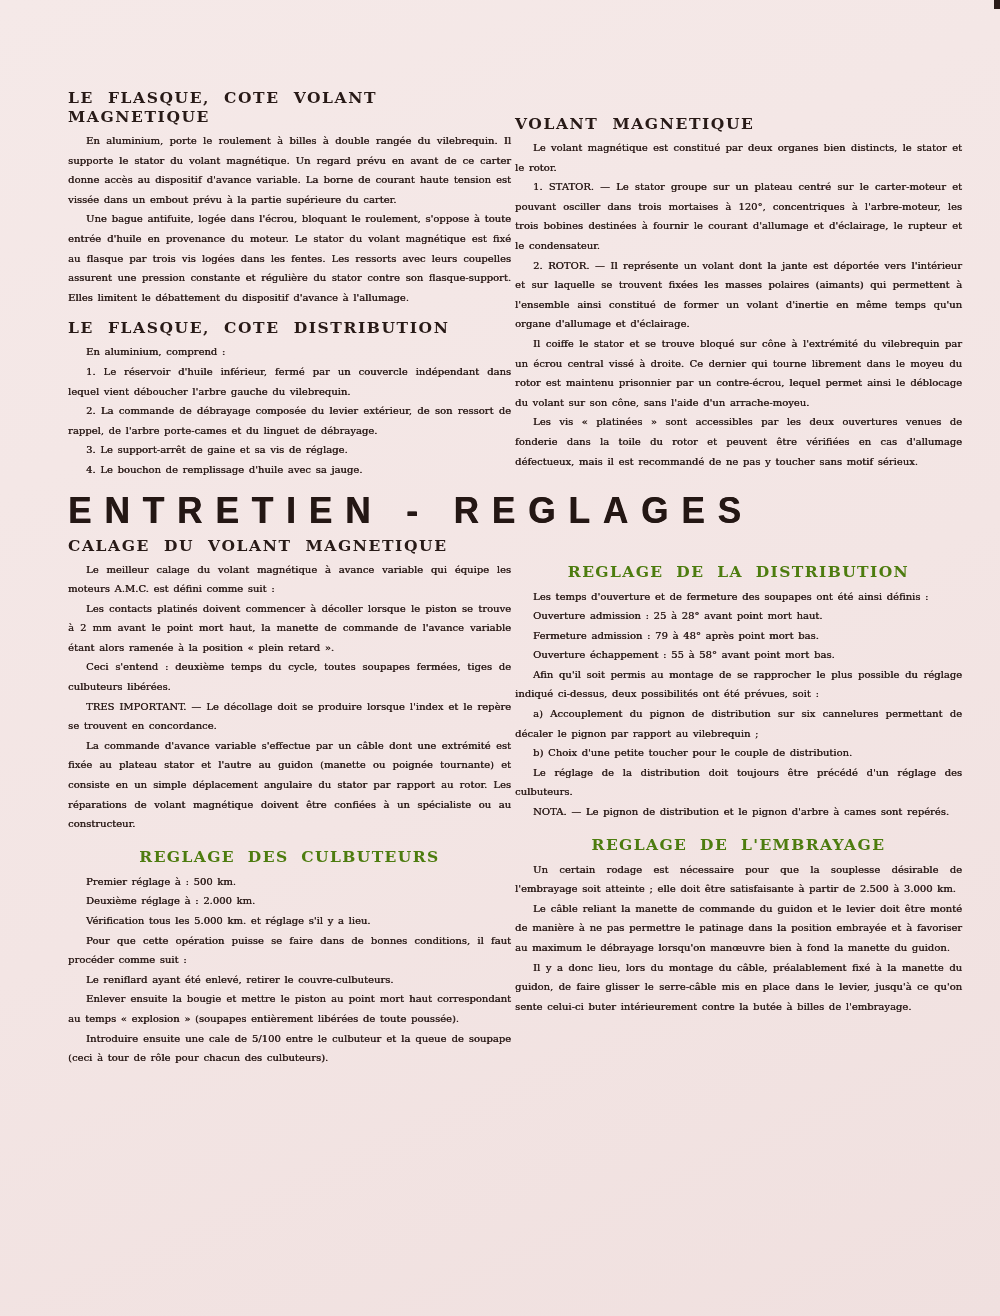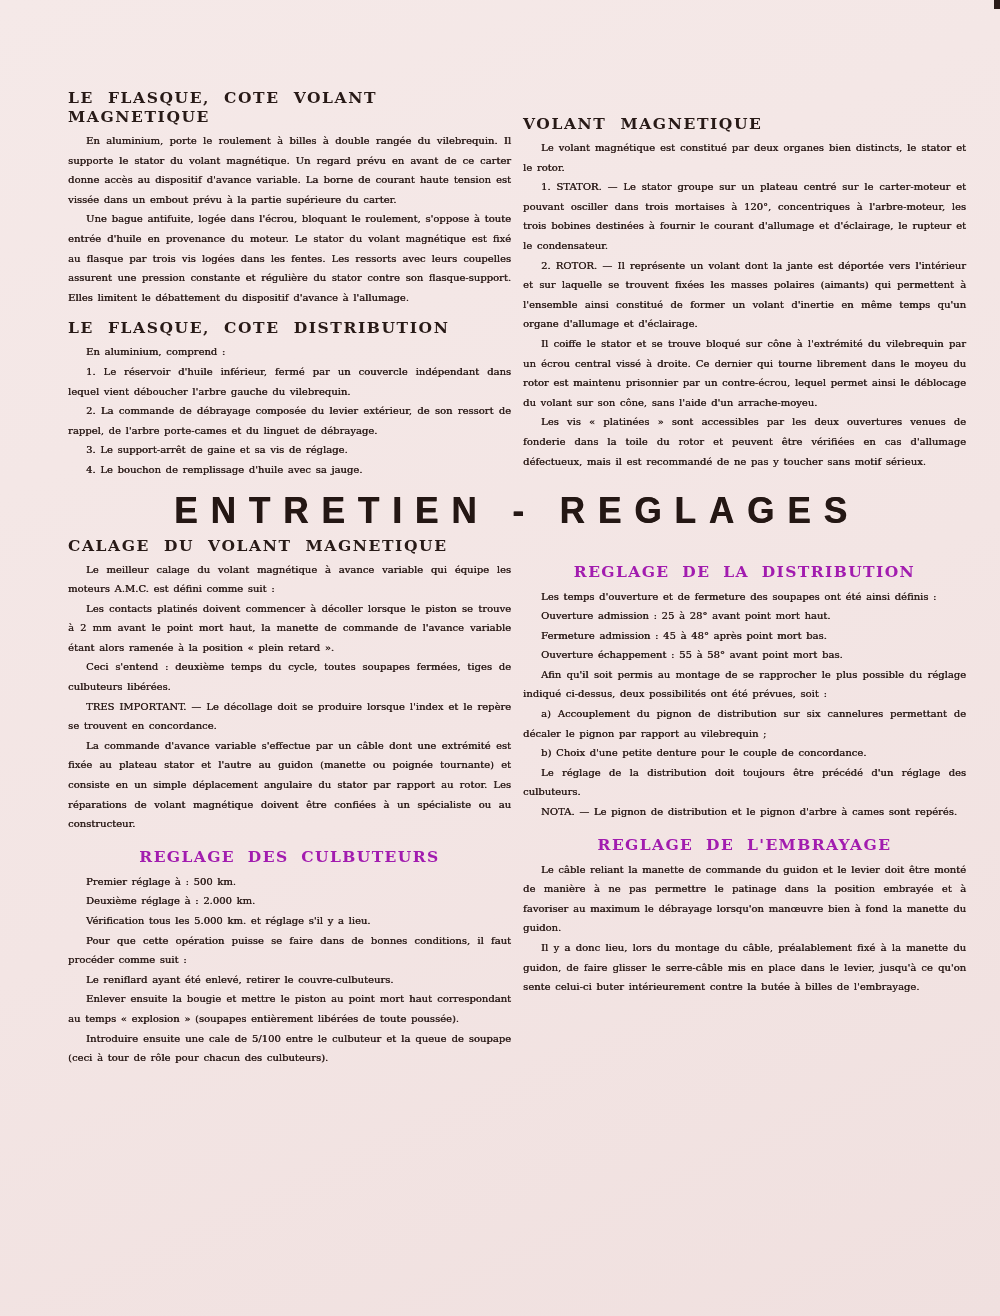--- a/index.html
+++ b/index.html
@@ -10,49 +10,49 @@
     color: #30201d;
     position: relative;
     overflow: hidden;
   }
   .page { position: relative; width: 100%; height: 100%; }
   .scan-speck {
     position: absolute; top: 0; right: 0;
     width: 6px; height: 9px; background: #2a1b19;
   }
   .content { padding: 88px 34px 0 68px; }
-  .cols { display: flex; gap: 12px; align-items: flex-start; }
+  .cols { display: flex; gap: 4px; align-items: flex-start; }
   .col { flex: 1 1 0; min-width: 0; }
   .col-left  { max-width: 443px; }
   .col-right { max-width: 447px; margin-top: 26px; }
 
   h2, p { margin: 0; }
   .blk-h {
     font-size: 15.5px; font-weight: bold;
     letter-spacing: 1.6px; word-spacing: 7px;
     margin: 11px 0 5px 0;
     color: #281a17;
   }
   .blk-hc {
     font-size: 15.5px; font-weight: bold; text-align: center;
     letter-spacing: 1.4px; word-spacing: 6px;
     margin: 13px 0 6px 0;
-    color: #a21caf;
+    color: #4d7c0f;
   }
   .col > .blk-h:first-child, .col > .blk-hc:first-child { margin-top: 0; }
   .blk-p, .blk-pi {
     font-size: 10px; line-height: 19.6px;
     text-align: justify; text-indent: 18px;
     word-spacing: 1.5px;
     text-shadow: 0.35px 0 0 currentColor;
   }
   .blk-pi { }
 
   .banner {
-    text-align: center;
+    text-align: left;
     margin: 10px 0 6px 0;
   }
   .banner-title {
     display: inline-block;
     font-family: "Liberation Sans", sans-serif;
     font-weight: bold;
     font-size: 35px;
     letter-spacing: 13px;
     color: #241714;
     transform: scaleY(1.06);
@@ -108,27 +108,28 @@
           <p class="blk-p">Vérification tous les 5.000 km. et réglage s'il y a lieu.</p>
           <p class="blk-p">Pour que cette opération puisse se faire dans de bonnes conditions, il faut procéder comme suit :</p>
           <p class="blk-p">Le reniflard ayant été enlevé, retirer le couvre-culbuteurs.</p>
           <p class="blk-p">Enlever ensuite la bougie et mettre le piston au point mort haut correspondant au temps « explosion » (soupapes entièrement libérées de toute poussée).</p>
           <p class="blk-p">Introduire ensuite une cale de 5/100 entre le culbuteur et la queue de soupape (ceci à tour de rôle pour chacun des culbuteurs).</p>
         </div>
       <div class="col col-right">
           <h2 class="blk-hc">REGLAGE DE LA DISTRIBUTION</h2>
           <p class="blk-p">Les temps d'ouverture et de fermeture des soupapes ont été ainsi définis :</p>
           <p class="blk-p">Ouverture admission : 25 à 28° avant point mort haut.</p>
-          <p class="blk-p">Fermeture admission : 45 à 48° après point mort bas.</p>
+          <p class="blk-p">Fermeture admission : 79 à 48° après point mort bas.</p>
           <p class="blk-p">Ouverture échappement : 55 à 58° avant point mort bas.</p>
           <p class="blk-p">Afin qu'il soit permis au montage de se rapprocher le plus possible du réglage indiqué ci-dessus, deux possibilités ont été prévues, soit :</p>
           <p class="blk-p">a) Accouplement du pignon de distribution sur six cannelures permettant de décaler le pignon par rapport au vilebrequin ;</p>
-          <p class="blk-p">b) Choix d'une petite denture pour le couple de concordance.</p>
+          <p class="blk-p">b) Choix d'une petite toucher pour le couple de distribution.</p>
           <p class="blk-p">Le réglage de la distribution doit toujours être précédé d'un réglage des culbuteurs.</p>
           <p class="blk-pi">NOTA. — Le pignon de distribution et le pignon d'arbre à cames sont repérés.</p>
           <h2 class="blk-hc">REGLAGE DE L'EMBRAYAGE</h2>
+          <p class="blk-p">Un certain rodage est nécessaire pour que la souplesse désirable de l'embrayage soit atteinte ; elle doit être satisfaisante à partir de 2.500 à 3.000 km.</p>
           <p class="blk-p">Le câble reliant la manette de commande du guidon et le levier doit être monté de manière à ne pas permettre le patinage dans la position embrayée et à favoriser au maximum le débrayage lorsqu'on manœuvre bien à fond la manette du guidon.</p>
           <p class="blk-p">Il y a donc lieu, lors du montage du câble, préalablement fixé à la manette du guidon, de faire glisser le serre-câble mis en place dans le levier, jusqu'à ce qu'on sente celui-ci buter intérieurement contre la butée à billes de l'embrayage.</p>
         </div>
     </div>
 
   </div>
 </div>
 
 </body></html>

